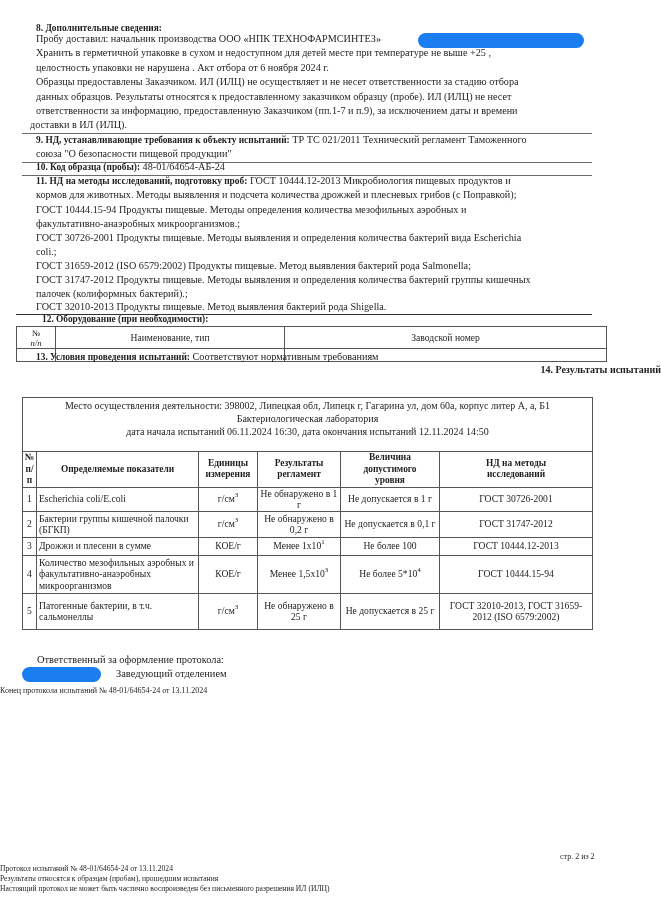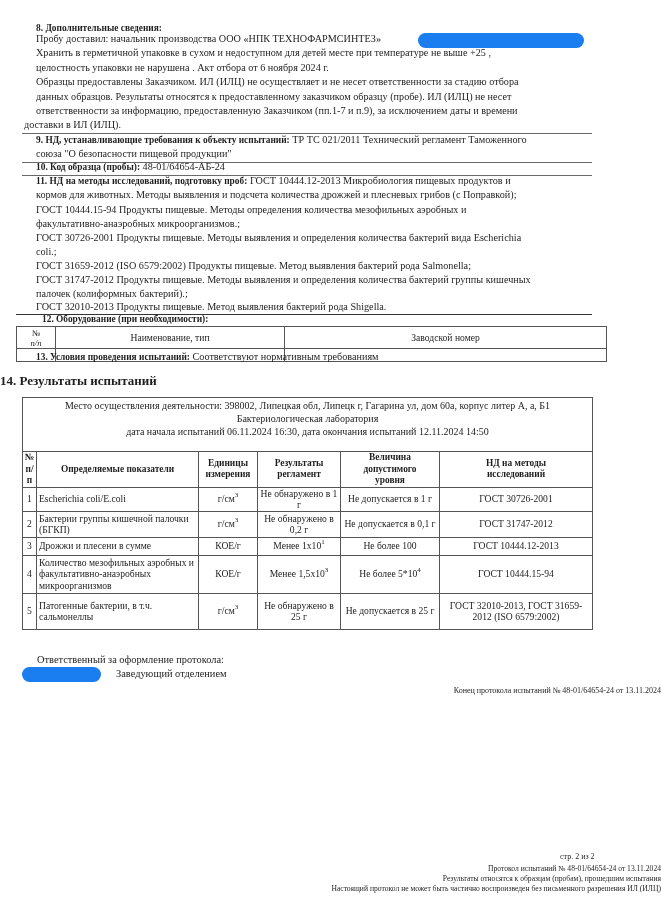--- a/index.html
+++ b/index.html
@@ -18,34 +18,34 @@
   .eq td { border: 1px solid #555; font-size: 9.6px; text-align: center; padding: 0; }
   .eq .sm { font-size: 8.6px; line-height: 10px; font-style: italic; }
 
   
   .res-box { position: absolute; border: 1px solid #555; border-bottom: none; }
   .res td, .res th { border: 1px solid #555; font-size: 9.6px; padding: 0 2px; line-height: 11.5px; font-weight: normal; }
   .res th { font-weight: bold; font-size: 9.4px; text-align: center; }
   .res td.c { text-align: center; }
   .res td.l { text-align: left; }
   sup { font-size: 7px; vertical-align: 5px; line-height: 0; }
-  .foot { font-size: 7.6px; text-align: right; white-space: nowrap; line-height: 10.5px; }
+  .foot { font-size: 7.6px; text-align: left; white-space: nowrap; line-height: 10.5px; }
 </style>
 </head>
 <body>
 
 <div class="abs line sec-b" style="left:22px;top:21px;">8. Дополнительные сведения:</div>
 <div class="abs line" style="left:22px;top:32px;">Пробу доставил: начальник производства ООО «НПК ТЕХНОФАРМСИНТЕЗ»</div>
 <div class="redact" style="left: 418px; top: 33px; width: 166px; height: 15px; background: rgb(26, 125, 240);"></div>
 <div class="abs line" style="left:22px;top:46px;">Хранить в герметичной упаковке в сухом и недоступном для детей месте при температуре не выше +25 ,</div>
 <div class="abs line" style="left:22px;top:61px;">целостность упаковки не нарушена . Акт отбора от 6 ноября 2024 г.</div>
 <div class="abs line" style="left:22px;top:75px;">Образцы предоставлены Заказчиком. ИЛ (ИЛЦ) не осуществляет и не несет ответственности за стадию отбора</div>
 <div class="abs line" style="left:22px;top:90px;">данных образцов. Результаты относятся к предоставленному заказчиком образцу (пробе). ИЛ (ИЛЦ) не несет</div>
 <div class="abs line" style="left:22px;top:104px;">ответственности за информацию, предоставленную Заказчиком (пп.1-7 и п.9), за исключением даты и времени</div>
-<div class="abs line" style="left:10px;top:118px;">доставки в ИЛ (ИЛЦ).</div>
+<div class="abs line" style="left:16px;top:118px;">доставки в ИЛ (ИЛЦ).</div>
 <div class="hr" style="left:22px;top:133px;width:570px;"></div>
 
 <div class="abs line" style="left:22px;top:133px;">
   <span class="sec-b">9. НД, устанавливающие требования к объекту испытаний:</span>
   <span>ТР ТС 021/2011 Технический регламент Таможенного</span>
 </div>
 <div class="abs line" style="left:22px;top:147px;">союза "О безопасности пищевой продукции"</div>
 <div class="hr" style="left:22px;top:162px;width:570px;"></div>
 
 <div class="abs line" style="left:22px;top:160px;">
@@ -86,21 +86,21 @@
     <td></td>
   </tr>
 </tbody>
   </table>
 
 <div class="abs line" style="left:22px;top:350px;text-align:center;">
   <span class="sec-b">13. Условия проведения испытаний:</span>
   <span>Соответствуют нормативным требованиям</span>
 </div>
 
-<div class="abs" style="left:0;top:373px;width:661px;text-align:left;font-weight:bold;font-size:13px;">14. Результаты испытаний</div>
+<div class="abs" style="left:0;top:364px;width:661px;text-align:right;font-weight:bold;font-size:10px;">14. Результаты испытаний</div>
 
 <div class="res-box" style="left:22px;top:397px;width:569px;height:55px;">
   <div style="text-align:center;line-height:13px;font-size:10px;padding-top:1px;">
     <div style="white-space:nowrap;">Место осуществления деятельности: 398002, Липецкая обл, Липецк г, Гагарина ул, дом 60а, корпус литер А, а, Б1</div>
     <div>Бактериологическая лаборатория</div>
     <div style="white-space:nowrap;">дата начала испытаний 06.11.2024 16:30, дата окончания испытаний 12.11.2024 14:50</div>
   </div>
 </div>
 
 <table class="res abs" style="left:22px;top:451px;width:571px;">

